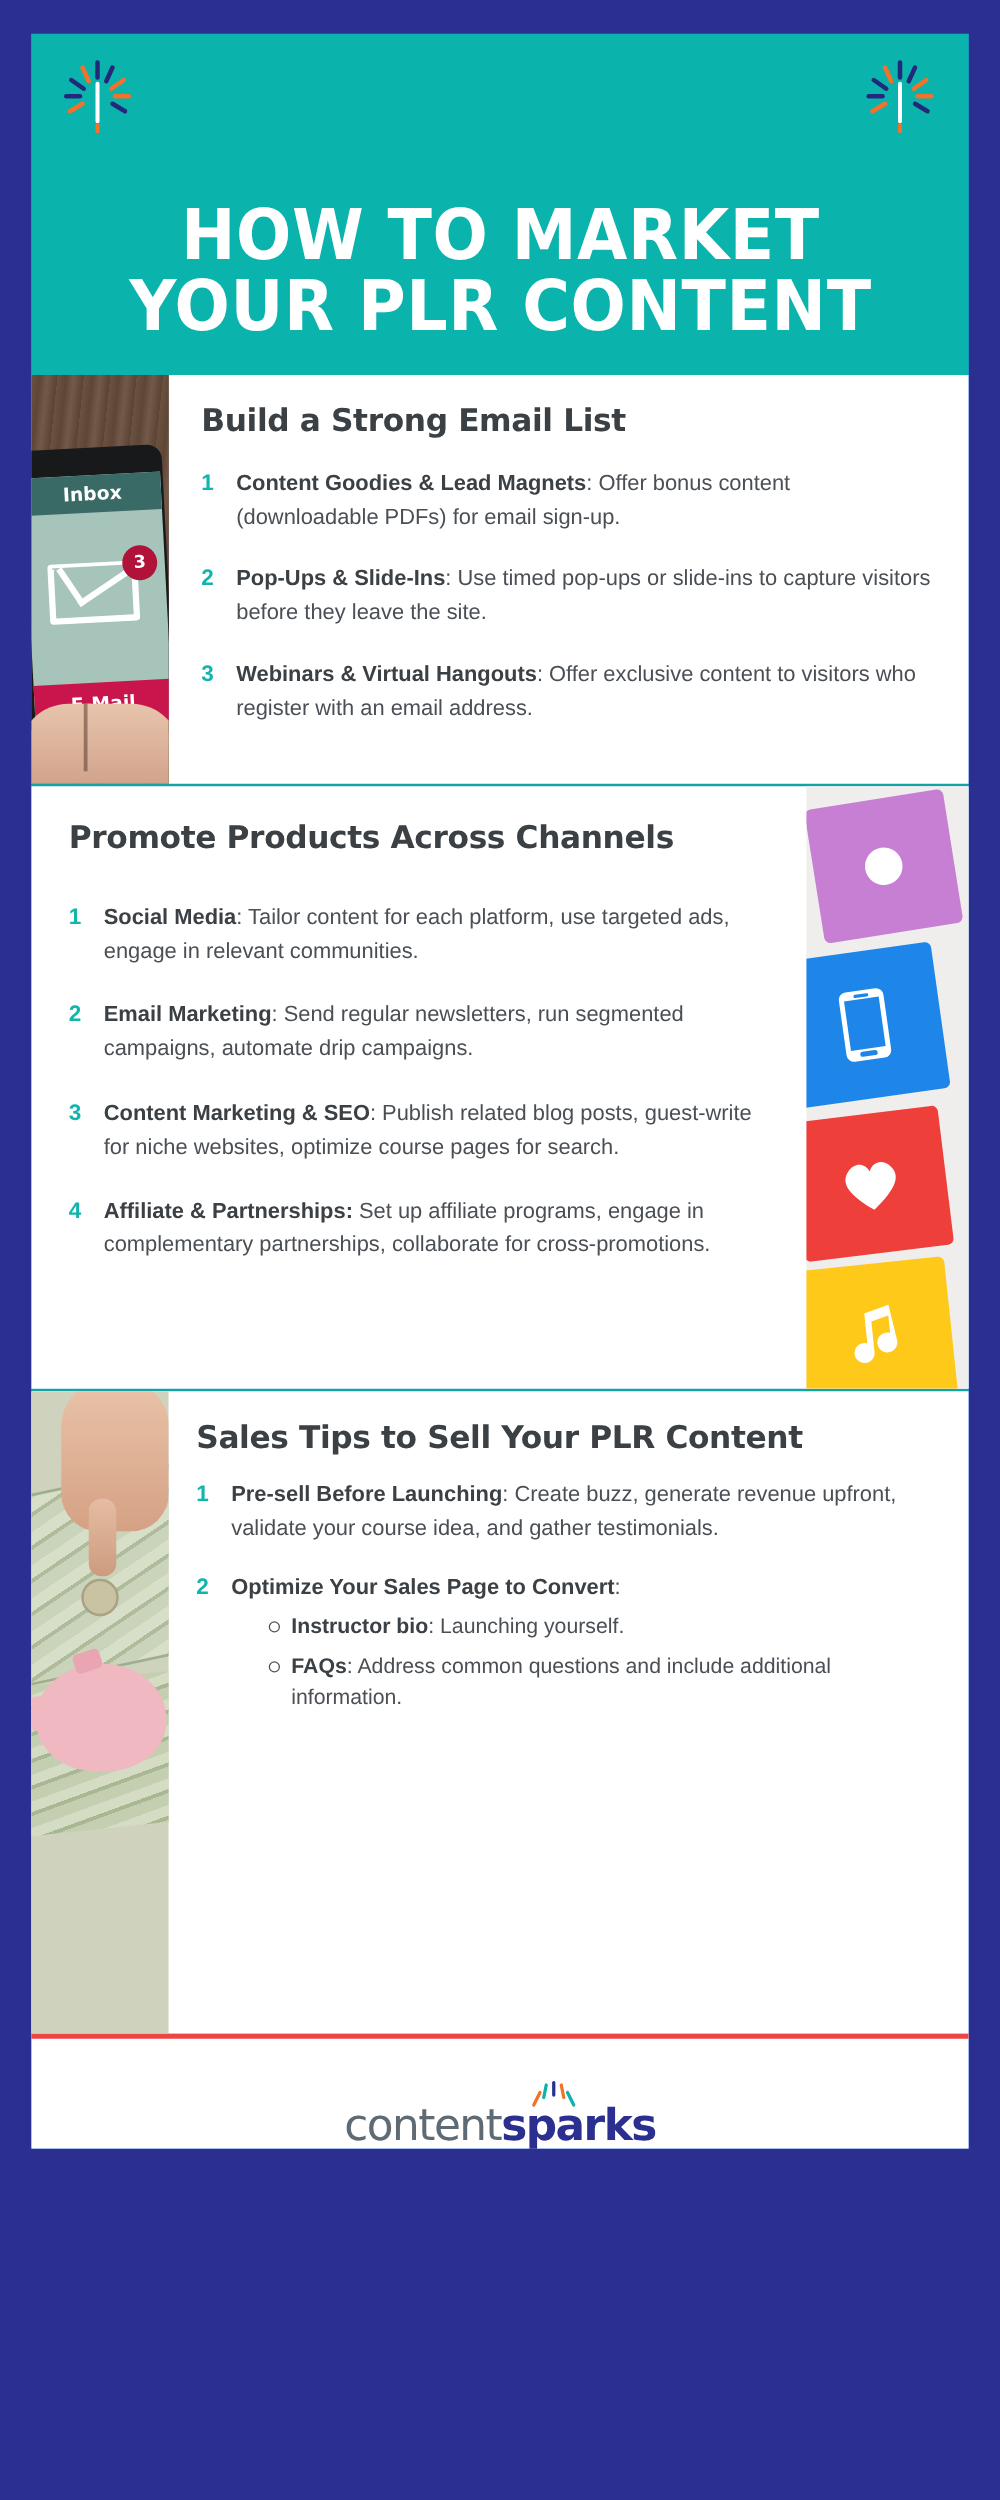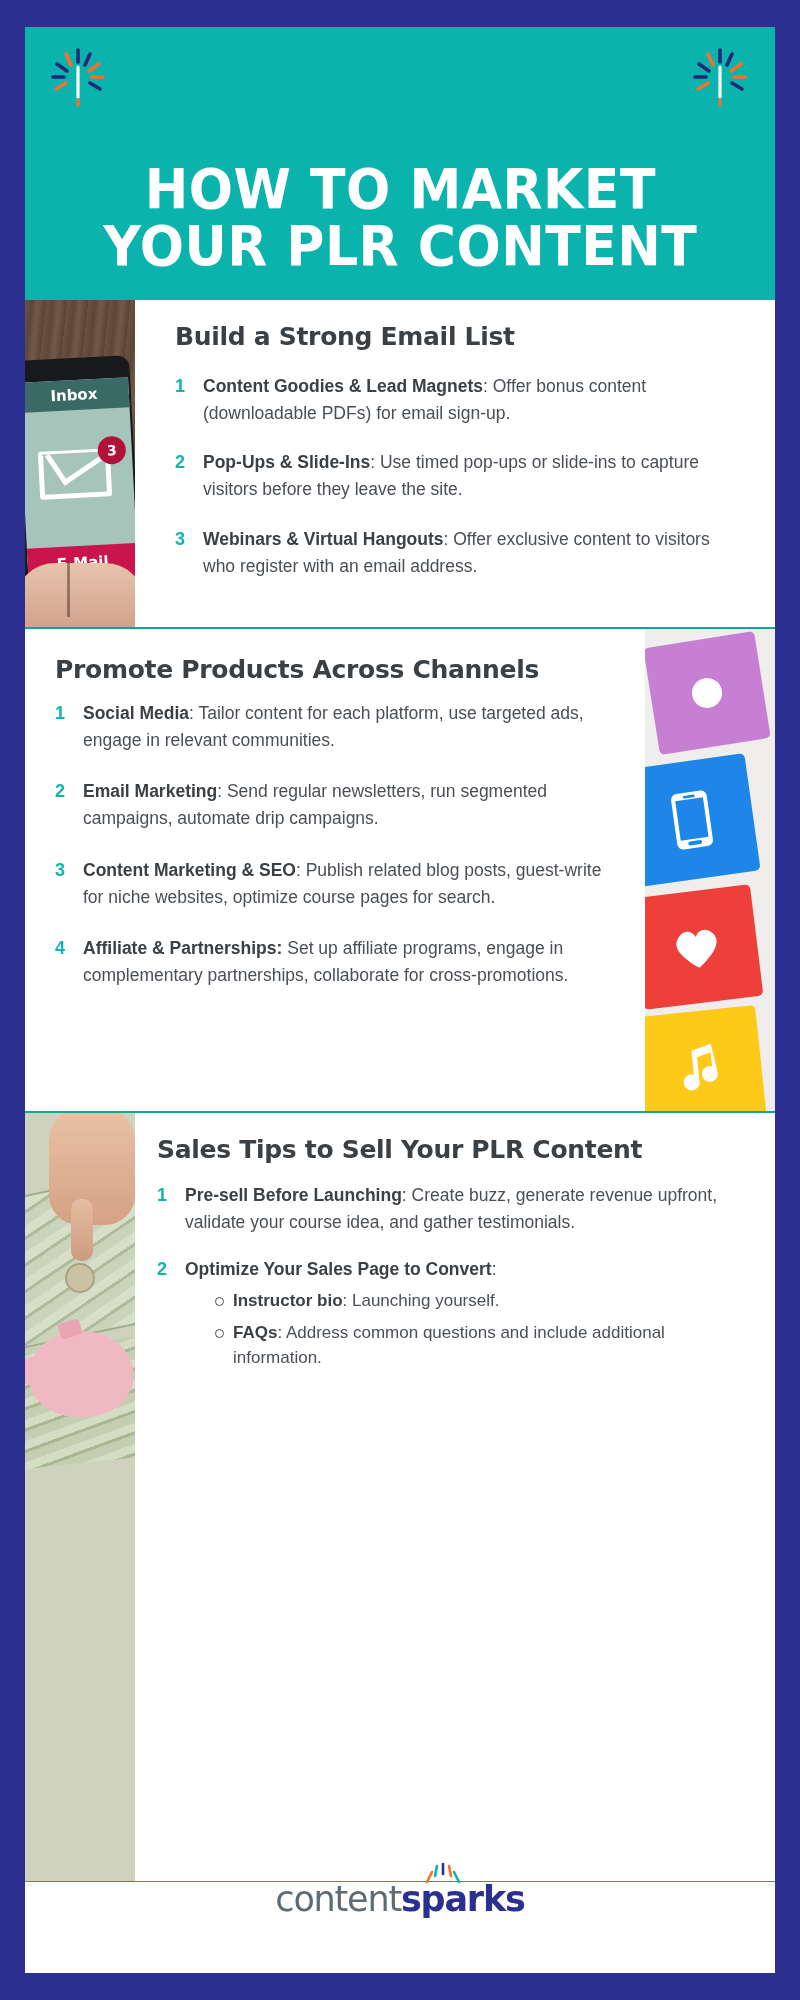--- a/index.html
+++ b/index.html
@@ -14,21 +14,21 @@
     width: 800px;
     height: 2000px;
     background: #2b2f8f;
     overflow: hidden;
   }
   .frame {
     position: absolute;
     left: 25px;
     top: 27px;
     width: 750px;
-    height: 1946px;
+    height: 1692px;
     background: #3b82f6;
     overflow: hidden;
     display: flex;
     flex-direction: column;
   }
 
   
   .header {
     position: relative;
     background: #0ab3ac;
@@ -55,21 +55,21 @@
     transform: scaleX(0.93);
   }
   .headline .l2 { display: block; }
 
   
   .section { position: relative; display: flex; background: #fff; }
   .sec-divider { height: 2px; background: #12a5a0; width: 100%; }
 
   .photo { flex: 0 0 auto; position: relative; overflow: hidden; }
 
-  .body-col { flex: 1 1 auto; padding: 0 40px; min-width: 0; }
+  .body-col { flex: 1 1 auto; padding: 0 26px; min-width: 0; }
 
   .sec-title {
     font-family: "DejaVu Sans", sans-serif;
     font-weight: 700;
     font-size: 25px;
     color: #3b4045;
     letter-spacing: -0.3px;
   }
 
   ol.numlist { list-style: none; margin: 0; padding: 0; }
@@ -185,21 +185,21 @@
     border-radius: 40px 40px 0 0;
   }
   .fingers::after{
     content:""; position:absolute; left:52px; top:0; width:3px; height:54px;
     background: rgba(90,60,45,.55);
   }
 
   
   .sec2 { flex: 0 0 482px; }
   .sec2 .body-col { padding: 26px 22px 0 30px; }
-  .sec2 .sec-title { margin-bottom: 16px; }
+  .sec2 .sec-title { margin-bottom: 36px; }
   .sec2 ol.numlist > li { margin-bottom: 24px; }
   .sec2 .photo { width: 130px; }
 
   .cubepic { position:absolute; inset:0; background:#efeeec; overflow:hidden;}
   .cube { position:absolute; border-radius: 5px; display:flex; align-items:center; justify-content:center;}
   .cube.purple { left: 6px; top: 10px; width: 112px; height: 108px; background:#c77fd3; transform: rotate(-9deg); }
   .cube.blue   { left: -14px; top: 132px; width: 122px; height: 118px; background:#1d86e8; transform: rotate(-8deg); }
   .cube.red    { left: -8px;  top: 262px; width: 120px; height: 112px; background:#ee3f3a; transform: rotate(-7deg); }
   .cube.yellow { left: -6px;  top: 382px; width: 122px; height: 110px; background:#ffc919; transform: rotate(-6deg); }
   .ci { fill: #ffffff; }
@@ -246,22 +246,22 @@
     border-radius: 10px;
   }
   .coin {
     position:absolute; left:40px; top:150px; width:30px;height:30px;
     border-radius:50%; background:#c9c3a4; border:2px solid #a9a284;
   }
 
   
   .footer {
     flex: 0 0 92px;
-    border-top: 1px solid #ef4444;
-    display:flex; align-items:flex-start; justify-content:center;
+    border-top: 4px solid #ef4444;
+    display:flex; align-items:flex-end; justify-content:center;
     background:#fff;
     position:relative;
   }
   .logo-wrap { position:relative; display:flex; flex-direction:column; align-items:center; }
   .logo-text {
     font-family:"DejaVu Sans", sans-serif;
     font-size: 35px;
     letter-spacing:-1.2px;
     line-height:1;
   }

